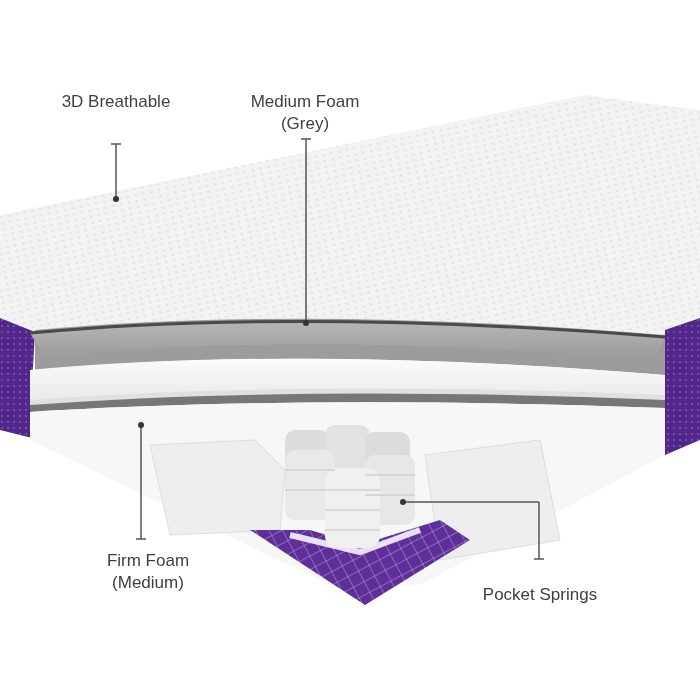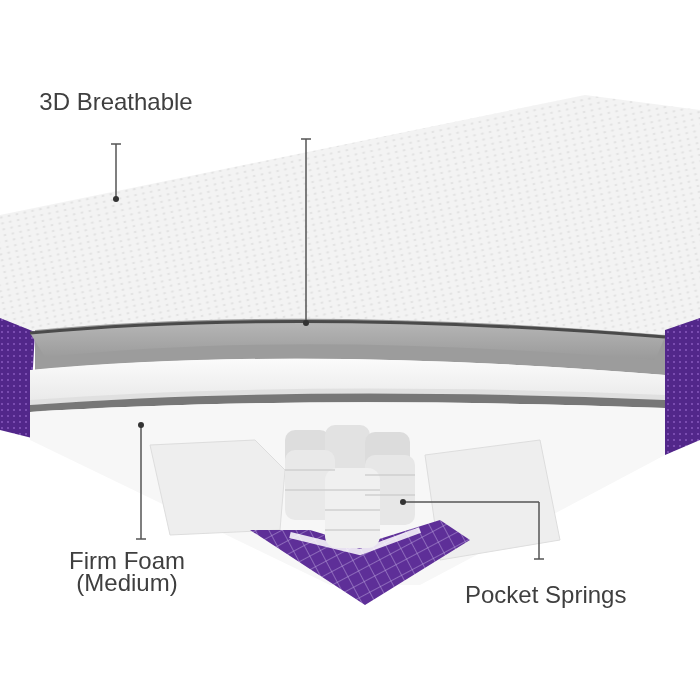--- a/index.html
+++ b/index.html
@@ -1,18 +1,18 @@
 <!DOCTYPE html>
 <html><head>
 <meta charset="utf-8">
 <style>
   html, body { margin:0; padding:0; background:#ffffff; }
   body { width:700px; height:700px; position:relative; overflow:hidden; font-family:"Liberation Sans", "DejaVu Sans", sans-serif; }
   .stage { position:absolute; left:0; top:0; width:700px; height:700px; }
-  .label { position:absolute; color:#3f3f3f; font-size:24px; line-height:22px; text-align:center; white-space:nowrap; }
+  .label { position:absolute; color:#3f3f3f; font-size:17px; line-height:22px; text-align:center; white-space:nowrap; }
   svg { position:absolute; left:0; top:0; }
 </style>
 </head>
 <body>
 
 <div class="stage">
   <svg width="700" height="700" viewBox="0 0 700 700">
     <defs>
       <pattern id="dots" width="8" height="6" patternUnits="userSpaceOnUse" patternTransform="rotate(-12)">
         <rect width="8" height="6" fill="#f3f3f3"></rect>
@@ -90,22 +90,26 @@
       <line x1="539" y1="502" x2="539" y2="559"></line>
       <line x1="534" y1="559" x2="544" y2="559"></line>
       <circle cx="403" cy="502" r="3" stroke="none"></circle>
     </g>
   </svg>
 
   <div class="label" style="left:20px; top:91px; width:192px;">
     <div>3D Breathable</div>
   </div>
 
+  <div class="label" style="left:235px; top:91px; width:140px;">
+    <div>Medium Foam</div>
+    <div>(Grey)</div>
+  </div>
 
-  <div class="label" style="left:67px; top:550px; width:120px;">
+  <div class="label" style="left:88px; top:550px; width:120px;">
     <div>Firm Foam</div>
     <div>(Medium)</div>
   </div>
 
   <div class="label" style="left:465px; top:564px; width:150px;margin-top:20px;">
     <div>Pocket Springs</div>
   </div>
 </div>
 
 </body></html>

